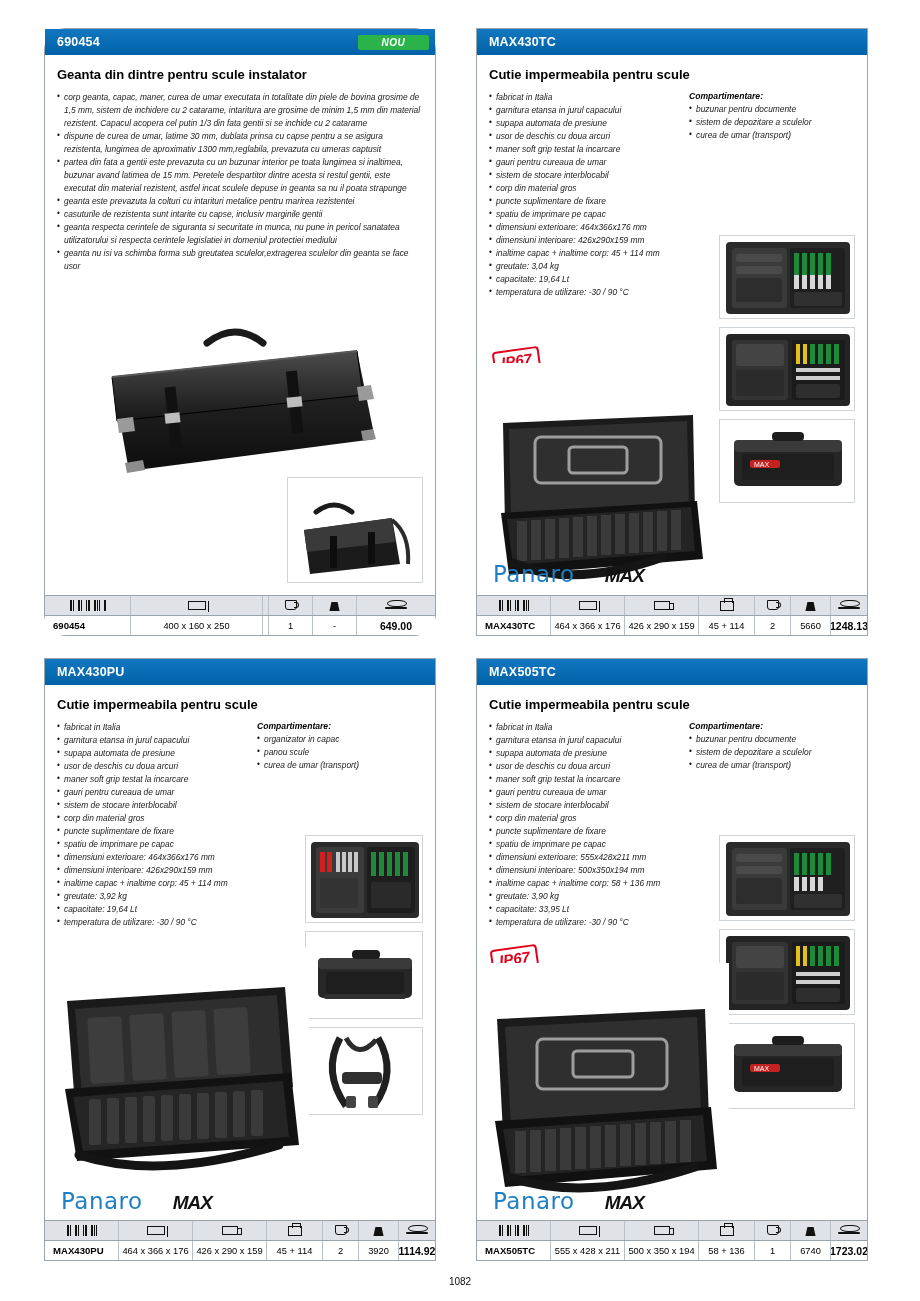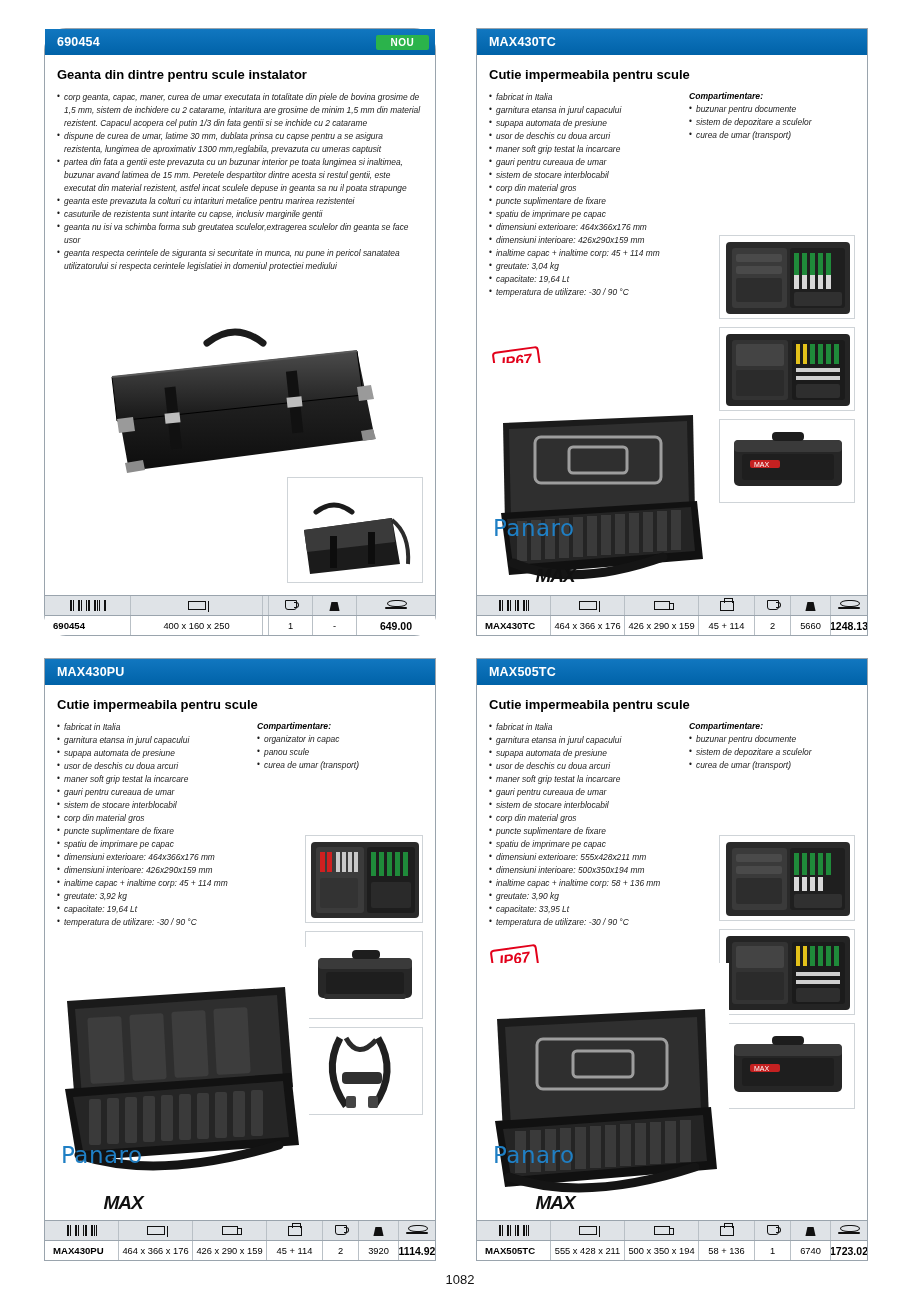--- a/index.html
+++ b/index.html
@@ -45,23 +45,24 @@
     color: #fff;
     font-size: 12.5px;
     font-weight: bold;
     letter-spacing: .2px;
   }
   .badge-nou {
     background: #2bb34b;
     color: #fff;
     font-size: 10px;
     font-weight: bold;
-    padding: 2px 15px;
+    padding: 2px 24px;
     border-radius: 2px;
     letter-spacing: .4px;
+    font-style: italic;
   }
   .card-body {
     padding: 10px 12px 0 12px;
     flex: 1 1 auto;
     position: relative;
   }
   .card-title {
     font-size: 13px;
     font-weight: bold;
     margin: 2px 0 9px 0;
@@ -104,23 +105,22 @@
   .thumbs {
     position: absolute;
     right: 12px;
     display: flex;
     flex-direction: column;
     gap: 8px;
   }
   .brandrow {
     display: flex;
     align-items: flex-end;
-    gap: 24px;
+    gap: 30px;
     padding-left: 6px;
-    flex-direction: column;
   }
   .panaro {
     font-size: 23px;
     color: #1f7fc4;
     font-family: "DejaVu Sans", sans-serif;
     letter-spacing: .5px;
   }
   .maxlogo {
     font-size: 19px;
     font-weight: bold;
@@ -226,21 +226,21 @@
     content:""; position:absolute; left:0; top:0; width:10px;height:8px;border:1.6px solid #111;border-radius:0 0 3px 3px;
   }
   .ico-cup::after{
     content:""; position:absolute; right:-2px; top:2px; width:4px;height:4px;border:1.6px solid #111;border-left:none;border-radius:0 3px 3px 0;
   }
   .pagenum {
     position: absolute;
     bottom: 14px;
     left: 0; right: 0;
     text-align: center;
-    font-size: 13px;
+    font-size: 10px;
     color: #111;
   }
 
   
   svg { display: block; }
 </style>
 </head>
 <body>
 
 <div class="page">
@@ -252,22 +252,22 @@
         <span class="badge-nou">NOU</span>
       </div>
       <div class="card-body">
         <div class="card-title">Geanta din dintre pentru scule instalator</div>
         <div class="feat">
           <div>corp geanta, capac, maner, curea de umar executata in totalitate din piele de bovina grosime de 1,5 mm, sistem de inchidere cu 2 catarame, intaritura are grosime de minim 1,5 mm din material rezistent. Capacul acopera cel putin 1/3 din fata gentii si se inchide cu 2 catarame</div>
           <div>dispune de curea de umar, latime 30 mm, dublata prinsa cu capse pentru a se asigura rezistenta, lungimea de aproximativ 1300 mm,reglabila, prevazuta cu umeras captusit</div>
           <div>partea din fata a gentii este prevazuta cu un buzunar interior pe toata lungimea si inaltimea, buzunar avand latimea de 15 mm. Peretele despartitor dintre acesta si restul gentii, este executat din material rezistent, astfel incat sculele depuse in geanta sa nu il poata strapunge</div>
           <div>geanta este prevazuta la colturi cu intarituri metalice pentru marirea rezistentei</div>
           <div>casuturile de rezistenta sunt intarite cu capse, inclusiv marginile gentii</div>
+          <div>geanta respecta cerintele de siguranta si securitate in munca, nu pune in pericol sanatatea utilizatorului si respecta cerintele legislatiei in domeniul protectiei mediului</div>
           <div>geanta nu isi va schimba forma sub greutatea sculelor,extragerea sculelor din geanta se face usor</div>
-          <div>geanta respecta cerintele de siguranta si securitate in munca, nu pune in pericol sanatatea utilizatorului si respecta cerintele legislatiei in domeniul protectiei mediului</div>
         </div>
 
         <div class="photo noborder" style="height:200px;margin-top:18px;">
           <svg viewBox="0 0 360 200" width="360" height="200">
             <defs>
               <linearGradient id="lg1" x1="0" y1="0" x2="0" y2="1">
                 <stop offset="0" stop-color="#4b4b4b"></stop>
                   <stop offset="1" stop-color="#171717"></stop>
               </linearGradient>
               <linearGradient id="lg2" x1="0" y1="0" x2="0" y2="1">

